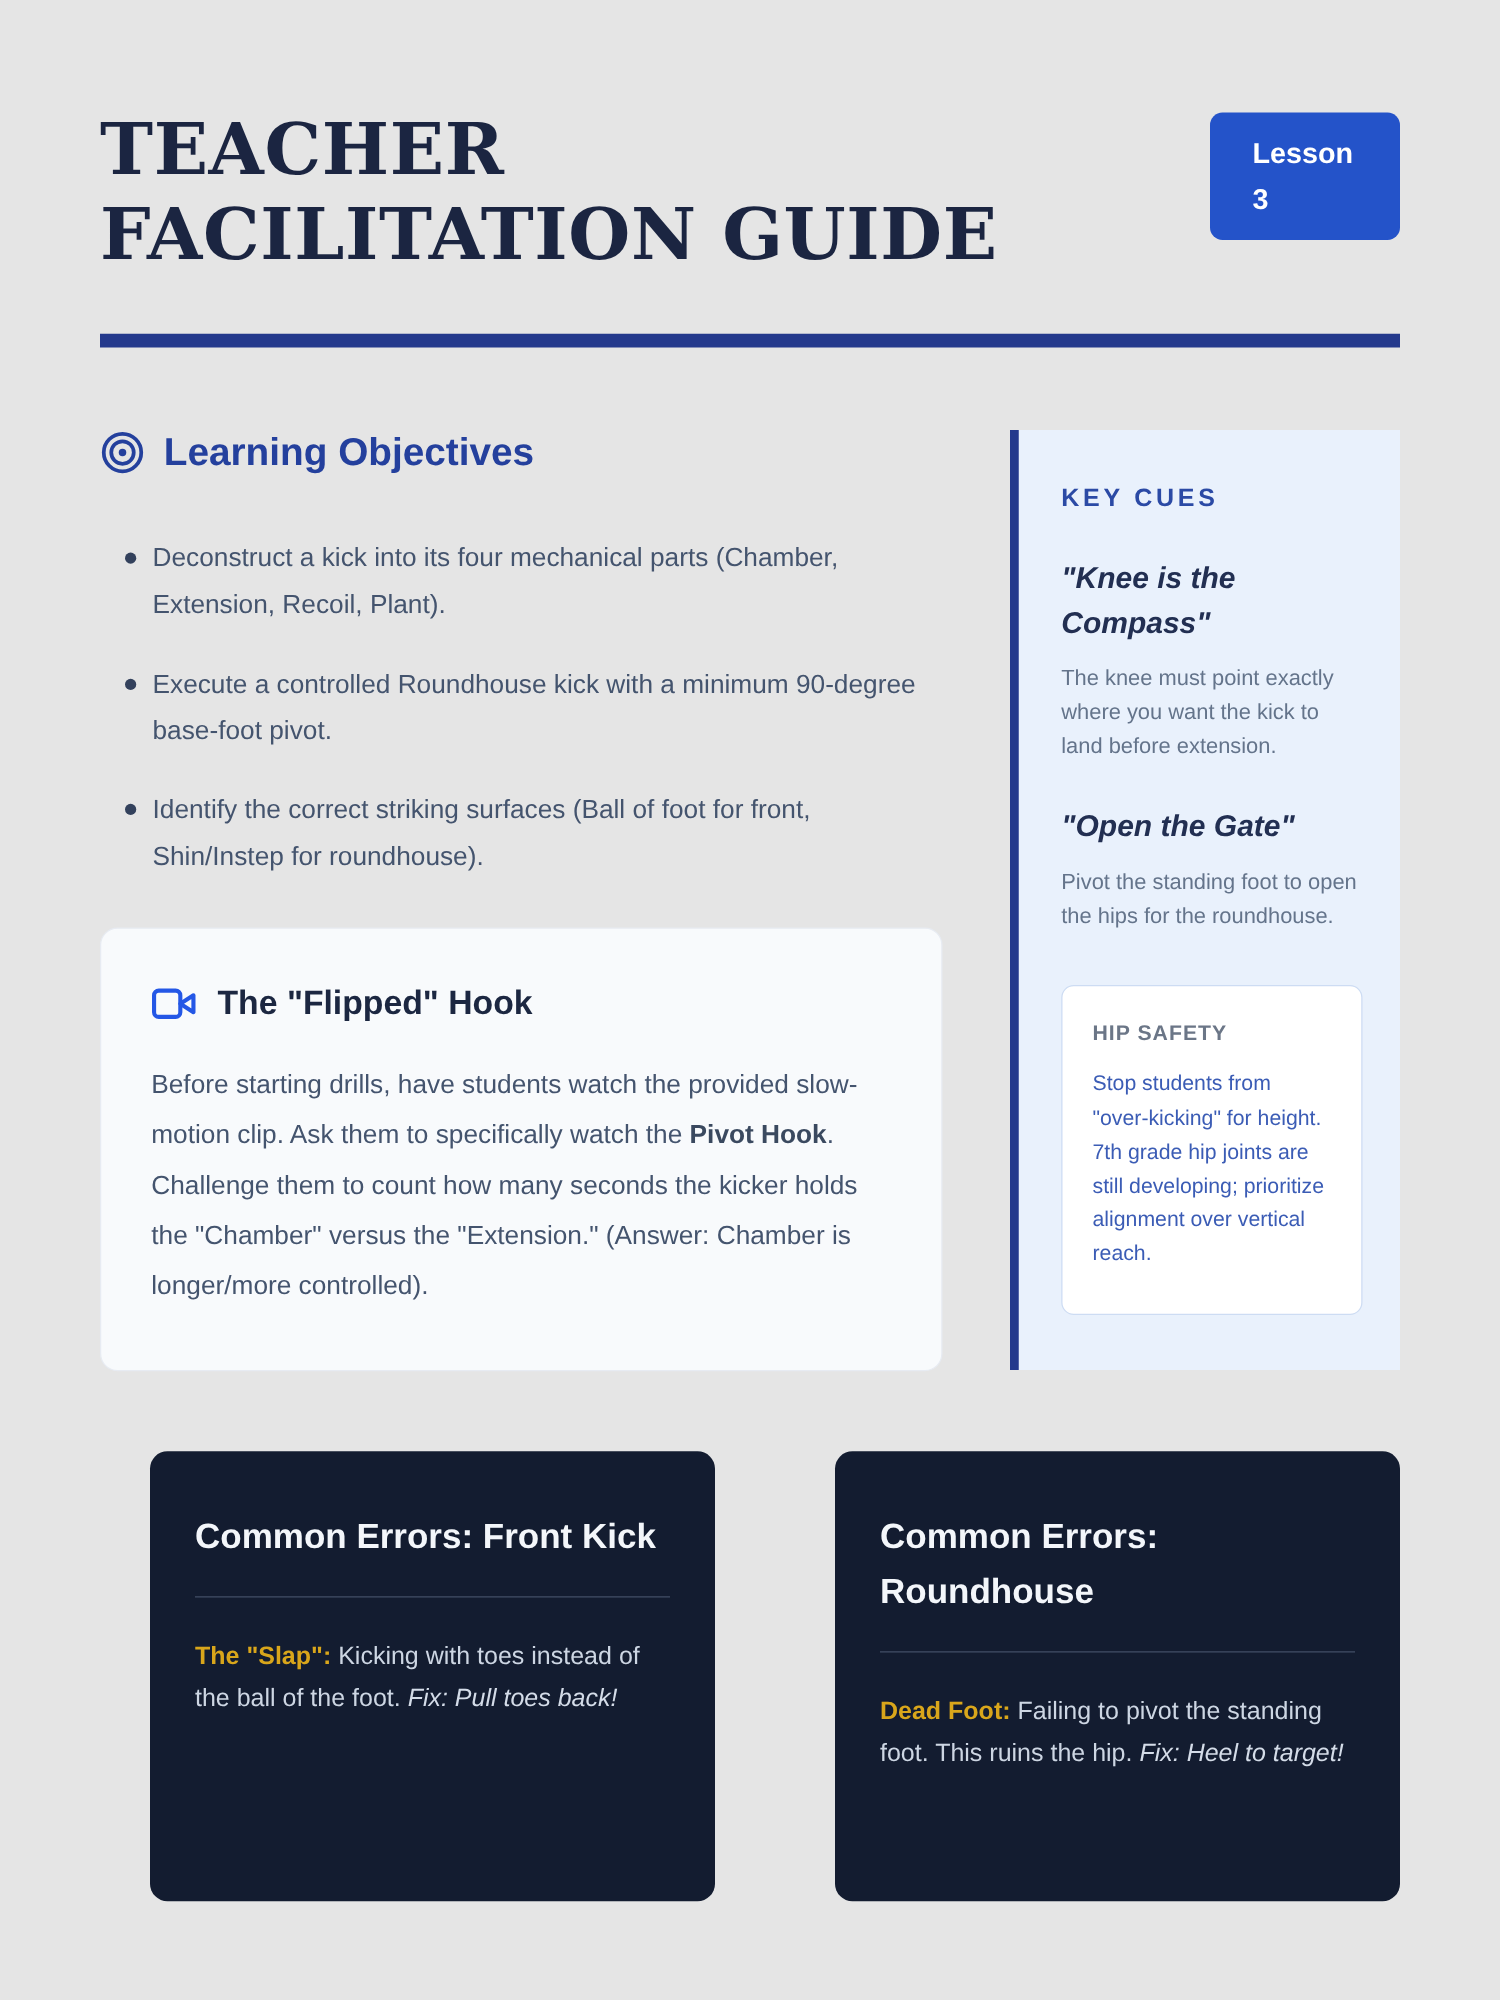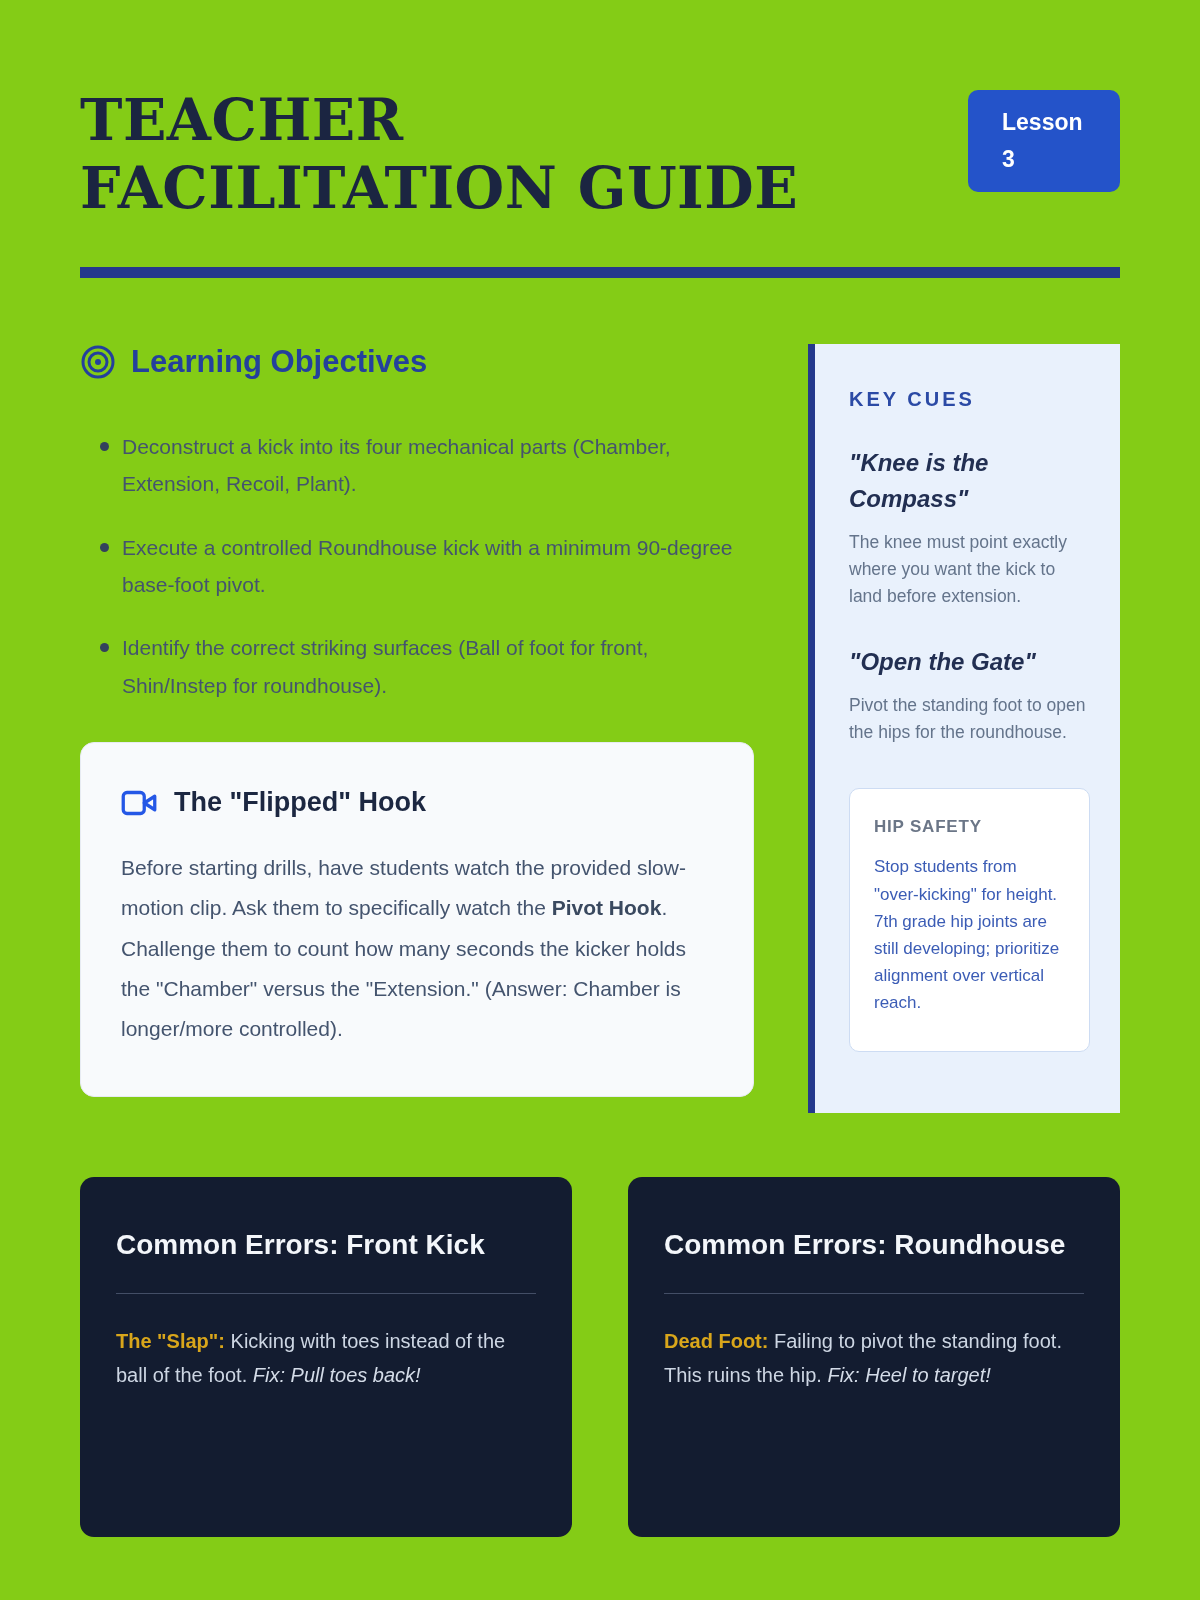--- a/index.html
+++ b/index.html
@@ -8,21 +8,21 @@
     width: 1200px;
     height: 1600px;
     overflow: hidden;
     font-family: "Liberation Sans", sans-serif;
     color: #44546e;
   }
   .page {
     width: 1200px;
     height: 1600px;
     padding: 86px 80px 0 80px;
-    background: #84cc16;
+    background: #e5e5e5;
   }
 
   
   .header-row {
     display: flex;
     justify-content: space-between;
     align-items: flex-start;
   }
   .doc-title {
     font-family: "DejaVu Serif", "Liberation Serif", serif;
@@ -121,21 +121,21 @@
     font-size: 21px;
     line-height: 1.92;
     color: #44546e;
   }
   .hook-body strong { color: #3a495f; font-weight: 700; }
 
   
   .sidebar {
     background: #e9f1fc;
     border-left: 7px solid #24398c;
-    padding: 44px 30px 61px 34px;
+    padding: 44px 30px 44px 34px;
   }
   .sidebar-heading {
     font-size: 20px;
     font-weight: 700;
     letter-spacing: 3px;
     color: #2b4aa5;
   }
   .cue-title {
     margin-top: 34px;
     font-size: 24px;
@@ -175,20 +175,21 @@
     margin-top: 64px;
     display: grid;
     grid-template-columns: 1fr 1fr;
     gap: 56px;
   }
   .error-card {
     background: #131c30;
     border-radius: 14px;
     padding: 46px 36px 60px 36px;
     min-height: 360px;
+    margin-left: 40px;
   }
   .error-card h3 {
     font-size: 28px;
     font-weight: 700;
     line-height: 1.58;
     color: #f3f6fa;
   }
   .card-divider {
     margin: 26px 0 30px 0;
     border: none;

